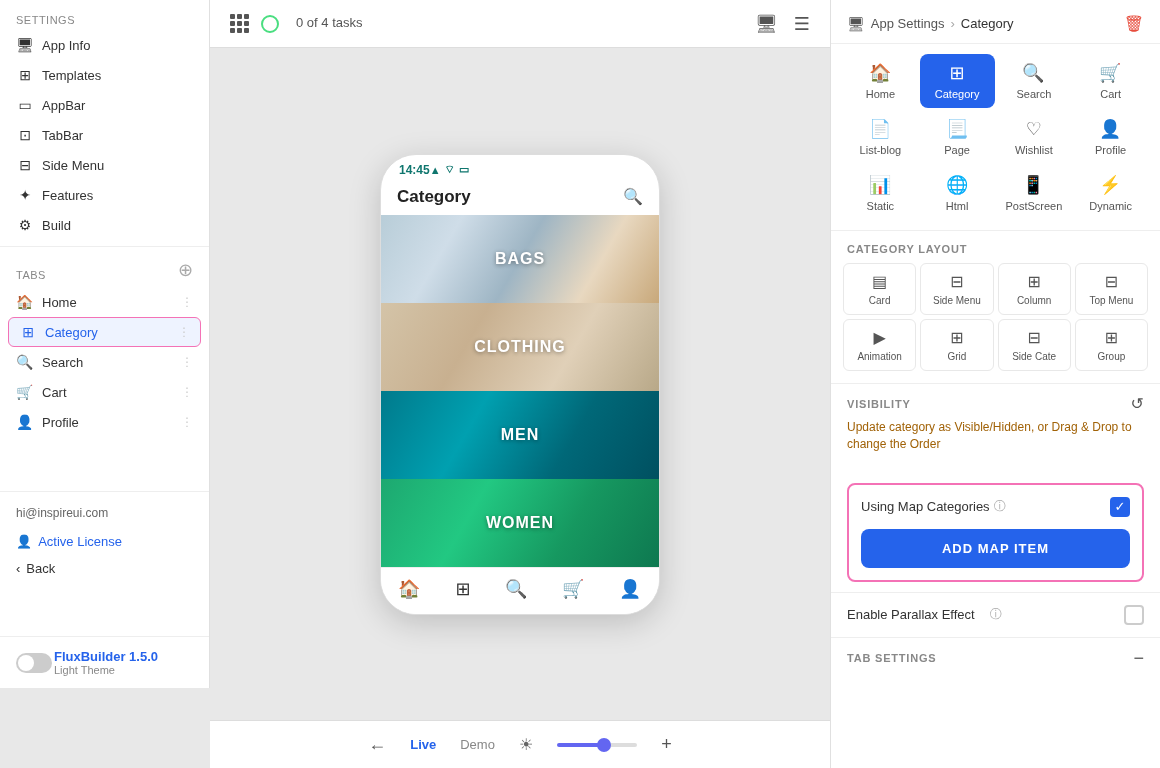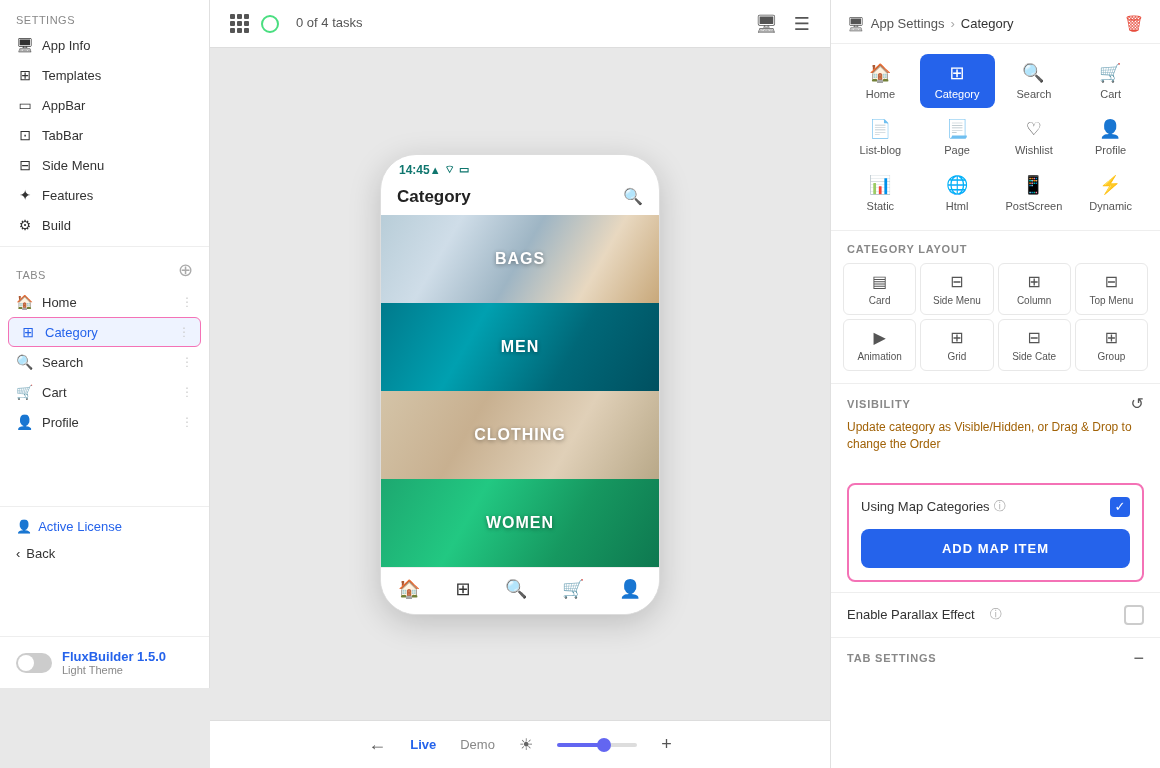--- a/index.html
+++ b/index.html
@@ -9,21 +9,21 @@
     .sidebar { width: 210px; background: #fff; border-right: 1px solid #e0e0e0; display: flex; flex-direction: column; height: 688px; overflow-y: auto; flex-shrink: 0; }
     .sidebar-section-label { font-size: 11px; color: #888; padding: 14px 16px 4px; font-weight: 500; text-transform: uppercase; letter-spacing: 0.5px; }
     .sidebar-item { display: flex; align-items: center; gap: 8px; padding: 7px 16px; cursor: pointer; color: #333; font-size: 13px; border-radius: 0; }
     .sidebar-item.active { background: #eef3ff; color: #2563eb; border: 1.5px solid #f472b6; border-radius: 6px; margin: 0 8px; padding: 6px 10px; }
     .sidebar-item .item-icon { font-size: 14px; width: 18px; text-align: center; }
     .sidebar-item .drag-handle { margin-left: auto; color: #ccc; font-size: 12px; }
     .sidebar-divider { border: none; border-top: 1px solid #eee; margin: 6px 0; }
     .sidebar-user { padding: 8px 16px; font-size: 12px; color: #666; }
     .sidebar-active-license { display: flex; align-items: center; gap: 6px; padding: 6px 16px; font-size: 13px; color: #2563eb; }
     .sidebar-back { display: flex; align-items: center; gap: 6px; padding: 6px 16px; font-size: 13px; color: #333; cursor: pointer; }
-    .sidebar-footer { margin-top: auto; padding: 12px 16px; display: flex; align-items: center; gap: 10px; border-top: 1px solid #eee; }
+    .sidebar-footer { margin-top: auto; padding: 12px 16px; display: flex; align-items: center; gap: 2px; border-top: 1px solid #eee; }
     .toggle-switch { width: 36px; height: 20px; background: #ccc; border-radius: 10px; position: relative; cursor: pointer; }
     .toggle-knob { width: 16px; height: 16px; background: #fff; border-radius: 50%; position: absolute; top: 2px; left: 2px; transition: left 0.2s; }
     .sidebar-footer-text { font-size: 12px; }
     .sidebar-footer-text .app-name { font-weight: 700; color: #2563eb; font-size: 13px; }
     .sidebar-footer-text .theme { color: #888; font-size: 11px; }
 
     
     .center { flex: 1; display: flex; flex-direction: column; background: #e8e8e8; }
     .center-toolbar { background: #fff; border-bottom: 1px solid #ddd; padding: 0 20px; height: 48px; display: flex; align-items: center; justify-content: space-between; }
     .toolbar-left { display: flex; align-items: center; gap: 12px; }
@@ -172,20 +172,21 @@
     <span>Cart</span>
     <span class="drag-handle">⋮</span>
   </div>
   <div class="sidebar-item">
     <span class="item-icon">👤</span>
     <span>Profile</span>
     <span class="drag-handle">⋮</span>
   </div>
 
   <hr class="sidebar-divider" style="margin-top:auto;">
+  <div class="sidebar-user">hi@inspireui.com</div>
   <div class="sidebar-active-license">
     <span>👤</span>
     <span>Active License</span>
   </div>
   <div class="sidebar-back">
     <span>‹</span>
     <span>Back</span>
   </div>
 
   <div class="sidebar-footer">
@@ -240,27 +241,27 @@
         <span class="phone-search-icon">🔍</span>
       </div>
       <div class="phone-categories">
 
         <div class="cat-item">
           <div class="cat-bg bags-cat" style="width:100%;height:100%;background:linear-gradient(120deg,#b8cdd8,#cfdde8,#9eb5c4,#e8d8c0,#c8a87a);"></div>
           <div class="cat-label">BAGS</div>
         </div>
 
         <div class="cat-item">
+          <div class="cat-bg" style="width:100%;height:100%;background:linear-gradient(120deg,#d4c4a8,#c8b090,#e0d0b8,#b8a888);"></div>
+          <div class="cat-label">CLOTHING</div>
+        </div>
+
+        <div class="cat-item">
           <div class="cat-bg" style="width:100%;height:100%;background:linear-gradient(120deg,#007a8c,#00a0b0,#006878,#005060);"></div>
           <div class="cat-label">MEN</div>
-        </div>
-
-        <div class="cat-item">
-          <div class="cat-bg" style="width:100%;height:100%;background:linear-gradient(120deg,#d4c4a8,#c8b090,#e0d0b8,#b8a888);"></div>
-          <div class="cat-label">CLOTHING</div>
         </div>
 
         <div class="cat-item">
           <div class="cat-bg" style="width:100%;height:100%;background:linear-gradient(120deg,#1da870,#22c882,#169860,#0e7850);"></div>
           <div class="cat-label">WOMEN</div>
         </div>
       </div>
       <div class="phone-bottom-nav">
         <span class="phone-nav-icon">🏠</span>
         <span class="phone-nav-icon active-nav">⊞</span>

